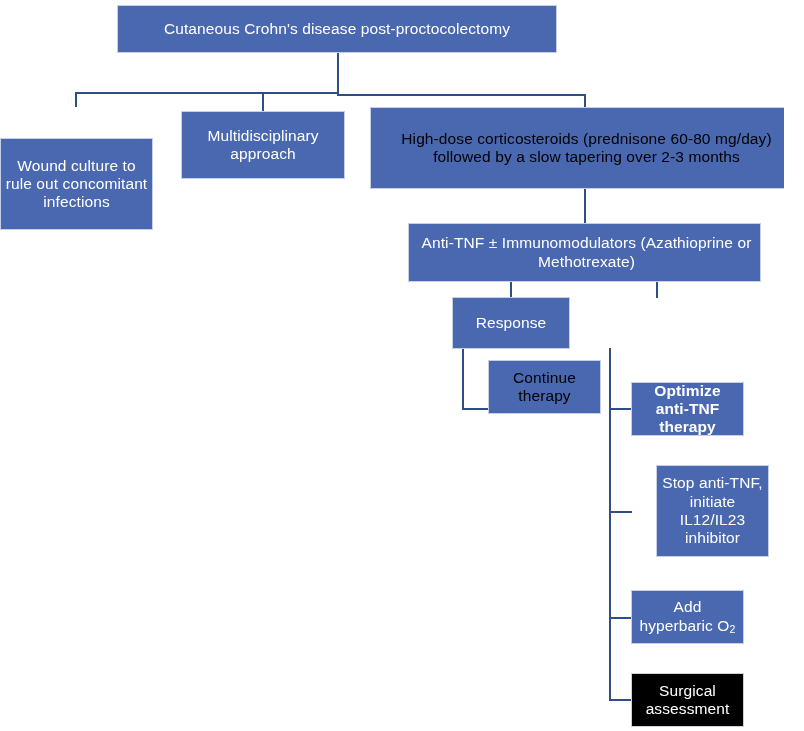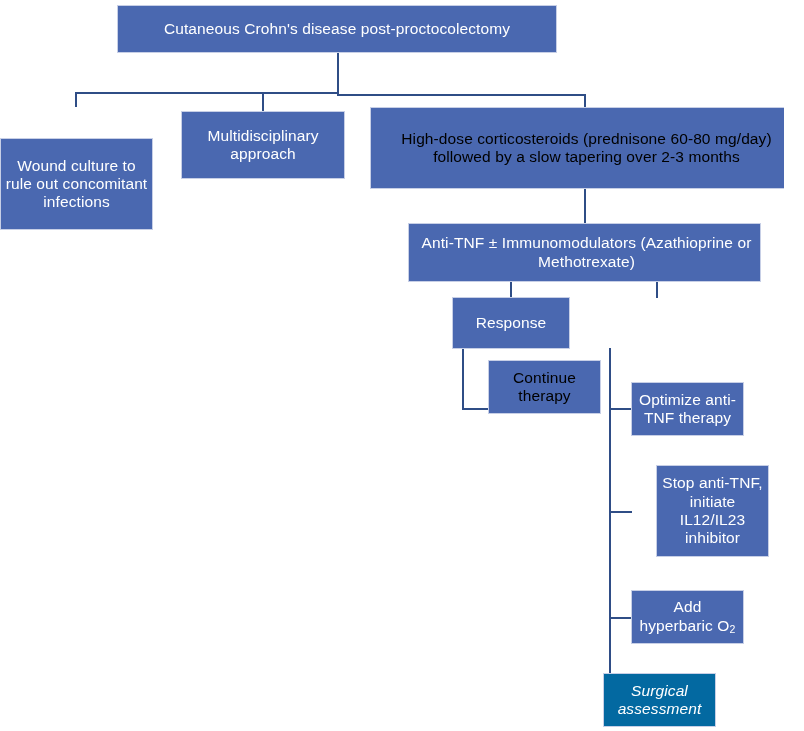--- a/index.html
+++ b/index.html
@@ -107,29 +107,29 @@
 
   <div class="node fs-15" style="left: 452px; top: 297px; width: 118px; height: 52px; background: rgb(74, 104, 176); border-color: rgb(199, 207, 230); color: rgb(255, 255, 255);">
     <span class="txt">Response</span>
   </div>
 
 
   <div class="node fs-15" style="left: 488px; top: 360px; width: 113px; height: 54px; background: rgb(74, 104, 176); border-color: rgb(199, 207, 230); color: #000000;">
     <span class="txt">Continue therapy</span>
   </div>
 
-  <div class="node fs-15" style="left: 631px; top: 382px; width: 113px; height: 54px; background: rgb(74, 104, 176); border-color: rgb(199, 207, 230); color: rgb(255, 255, 255);">
+  <div class="node fs-15" style="left: 631px; top: 382px; width: 113px; height: 54px; background: rgb(74, 104, 176); border-color: rgb(199, 207, 230); color: rgb(255, 255, 255); font-weight: bold;">
     <span class="txt">Optimize anti-TNF therapy</span>
   </div>
 
   <div class="node fs-15" style="left: 631px; top: 465px; width: 113px; height: 92px; background: rgb(74, 104, 176); border-color: rgb(199, 207, 230); color: rgb(255, 255, 255); margin-left: 25px;">
     <span class="txt">Stop anti-TNF, initiate IL12/IL23 inhibitor</span>
   </div>
 
   <div class="node fs-15" style="left: 631px; top: 590px; width: 113px; height: 54px; background: rgb(74, 104, 176); border-color: rgb(199, 207, 230); color: rgb(255, 255, 255); align-items: center;">
     <span class="txt"><span>Add hyperbaric O</span><sub>2</sub></span>
   </div>
 
-  <div class="node fs-15" style="left: 603px; top: 673px; width: 113px; height: 54px; background: #0369a1; border-color: rgb(199, 207, 230); color: rgb(255, 255, 255); font-style: italic;">
+  <div class="node fs-15" style="left: 631px; top: 673px; width: 113px; height: 54px; background: #000000; border-color: rgb(199, 207, 230); color: rgb(255, 255, 255);">
     <span class="txt">Surgical assessment</span>
   </div>
 
 </div>
 
 </body></html>

